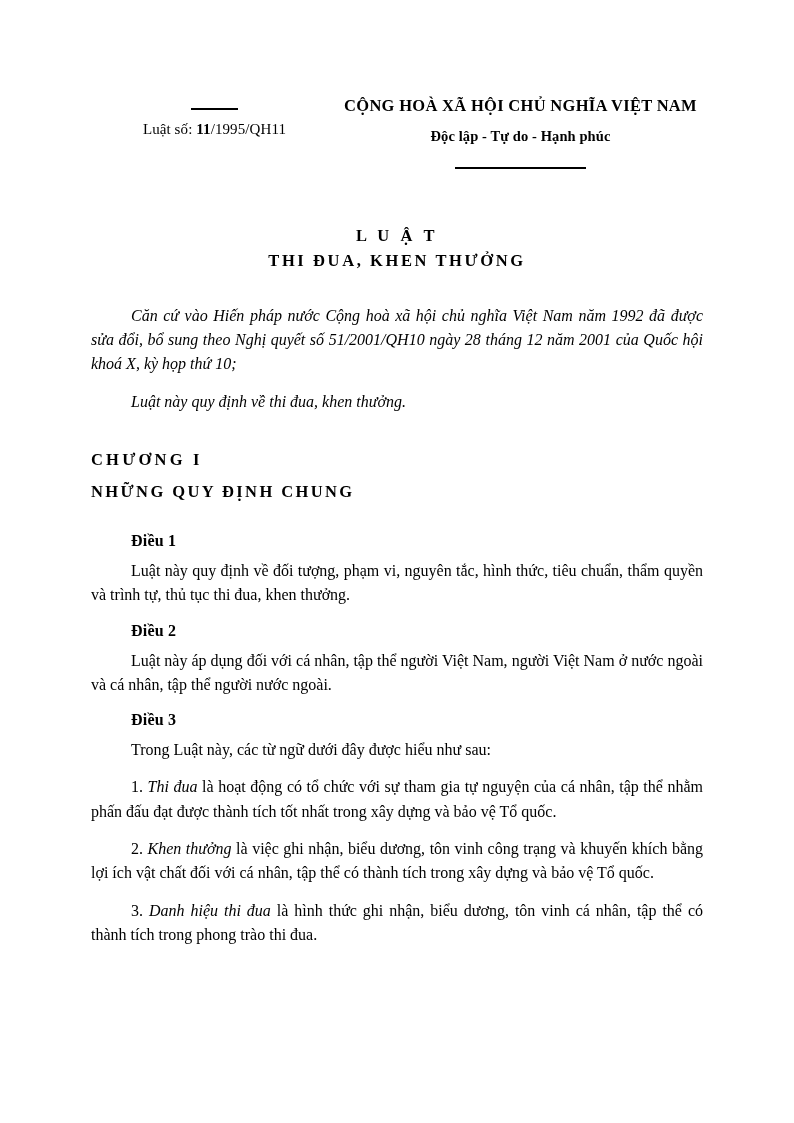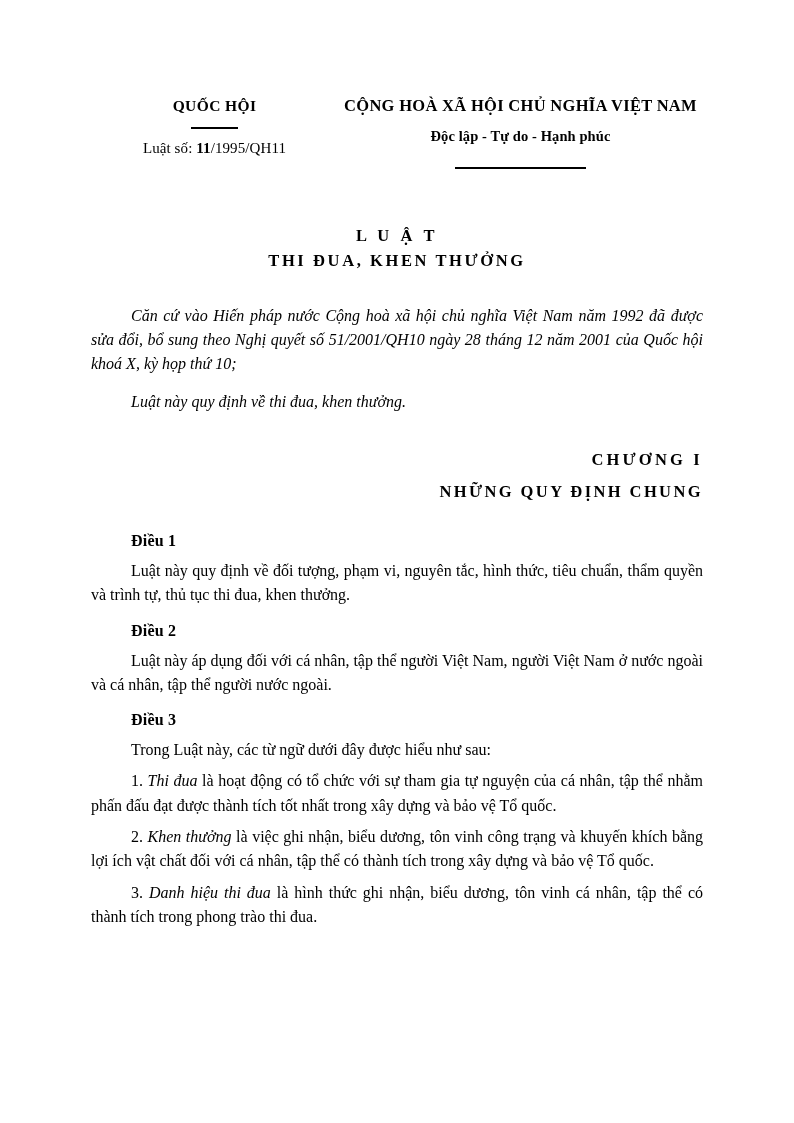--- a/index.html
+++ b/index.html
@@ -103,21 +103,21 @@
     font-style: italic;
     line-height: 1.52;
     text-align: justify;
     text-indent: 40px;
     margin: 0;
   }
   .preamble p + p { margin-top: 13px; }
 
   
   .chapter {
-    text-align: right;
+    text-align: left;
     margin-top: 36px;
   }
   .chapter-no {
     font-size: 16.5px;
     font-weight: bold;
     letter-spacing: 3.2px;
   }
   .chapter-title {
     font-size: 16.5px;
     font-weight: bold;
@@ -136,32 +136,31 @@
     letter-spacing: 0.2px;
   }
   .article-spacer { height: 14px; }
   .para {
     font-size: 16px;
     line-height: 1.52;
     text-align: justify;
     text-indent: 40px;
     margin: 0;
   }
-  .para + .para { margin-top: 7px; }
+  .para + .para { margin-top: 13px; }
   .para i { font-style: italic; }
 </style>
 </head>
 <body>
 
 <div class="page">
   <div class="content">
 
     <div class="masthead">
       <div class="masthead-left">
-        <div class="org-name">QUỐC HỘI</div>
         <div class="rule-short"></div>
         <div class="law-number"><span>Luật số:</span> <b>11</b><span>/1995/QH11</span></div>
       </div>
       <div class="masthead-right">
         <div class="nation-name">CỘNG HOÀ XÃ HỘI CHỦ NGHĨA VIỆT NAM</div>
         <div class="motto">Độc lập - Tự do - Hạnh phúc</div>
         <div class="rule-long"></div>
       </div>
     </div>
 

